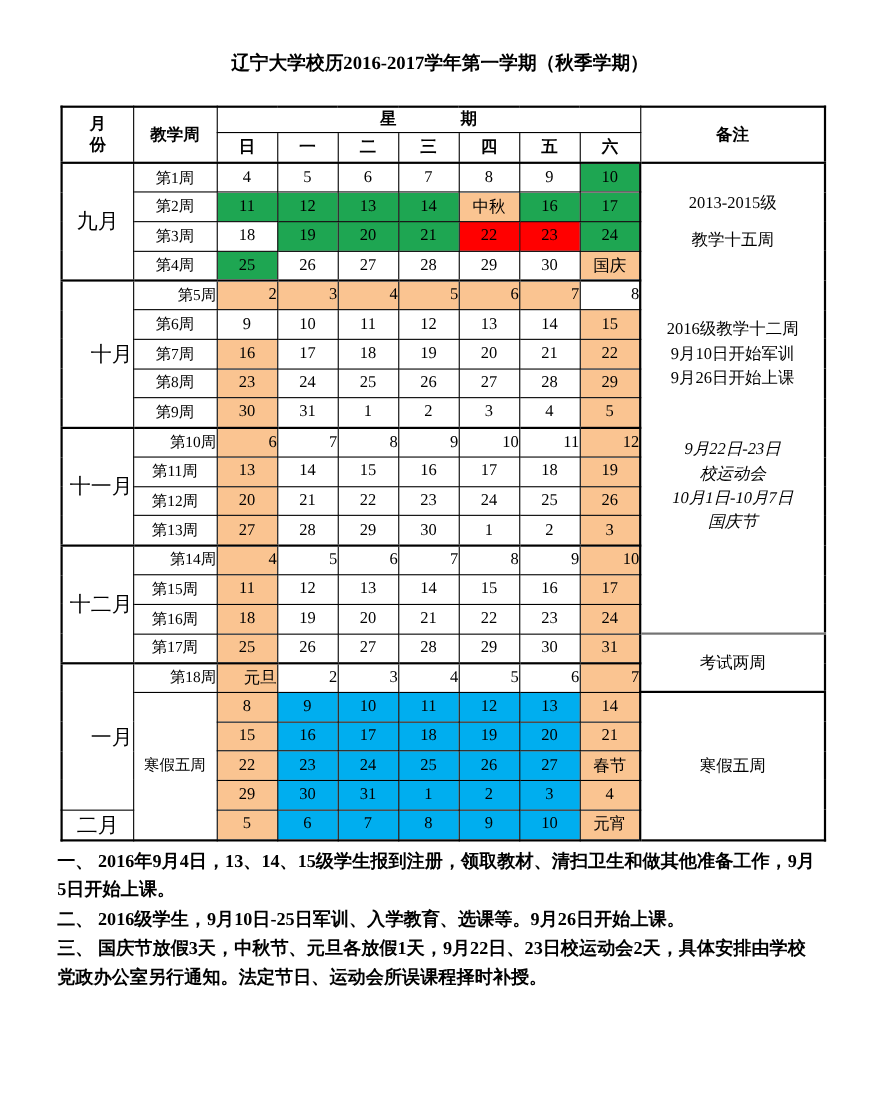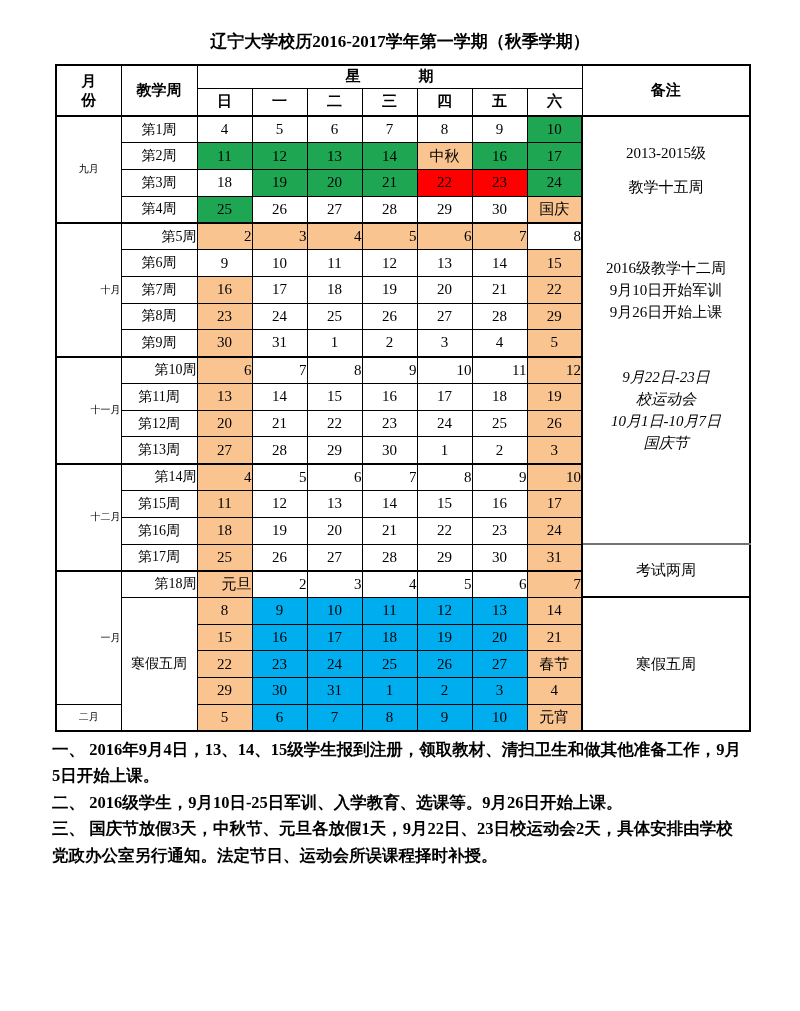--- a/index.html
+++ b/index.html
@@ -11,21 +11,21 @@
     font-family: "Liberation Serif", "DejaVu Serif", serif;
     color: #000;
   }
   .page {
     position: relative;
     width: 800px;
     height: 1011px;
     overflow: hidden;
   }
   .title {
-    margin: 0;
+    margin: 16px;
     padding-top: 30px;
     padding-bottom: 11px;
     text-align: center;
     font-size: 17px;
     font-weight: bold;
     font-family: "Liberation Serif", "DejaVu Serif", serif;
   }
   table.cal {
     border-collapse: collapse;
     table-layout: fixed;
@@ -44,21 +44,21 @@
     font-weight: bold;
     font-size: 15px;
   }
   .cal thead tr.hdr-top { height: 23px; }
   .cal thead tr.hdr-days { height: 28px; }
   .cal thead { border-bottom: 2px solid #000; }
   th.month-hdr div { line-height: 1.25; }
   th.week-hdr { border-bottom: 1px solid #000; }
   th.week-hdr .wk-gap { display: inline-block; width: 58px; }
   .cal tbody tr { height: 26.7px; }
-  td.month { font-size: 10px; }
+  td.month { font-size: 19px; }
   td.week { font-size: 14px; }
   td.vacation { font-size: 14px; }
   td.day { font-size: 15px; }
   .c-w { background: #ffffff; }
   .c-g { background: var(--c-green); }
   .c-r { background: var(--c-red); }
   .c-o { background: var(--c-orange); }
   .c-b { background: var(--c-blue); }
   td.remark { font-size: 15px; border-left: 2px solid #000; }
   td.remark-exam { border-top: 2px solid #737373; border-bottom: 2px solid #000; }

